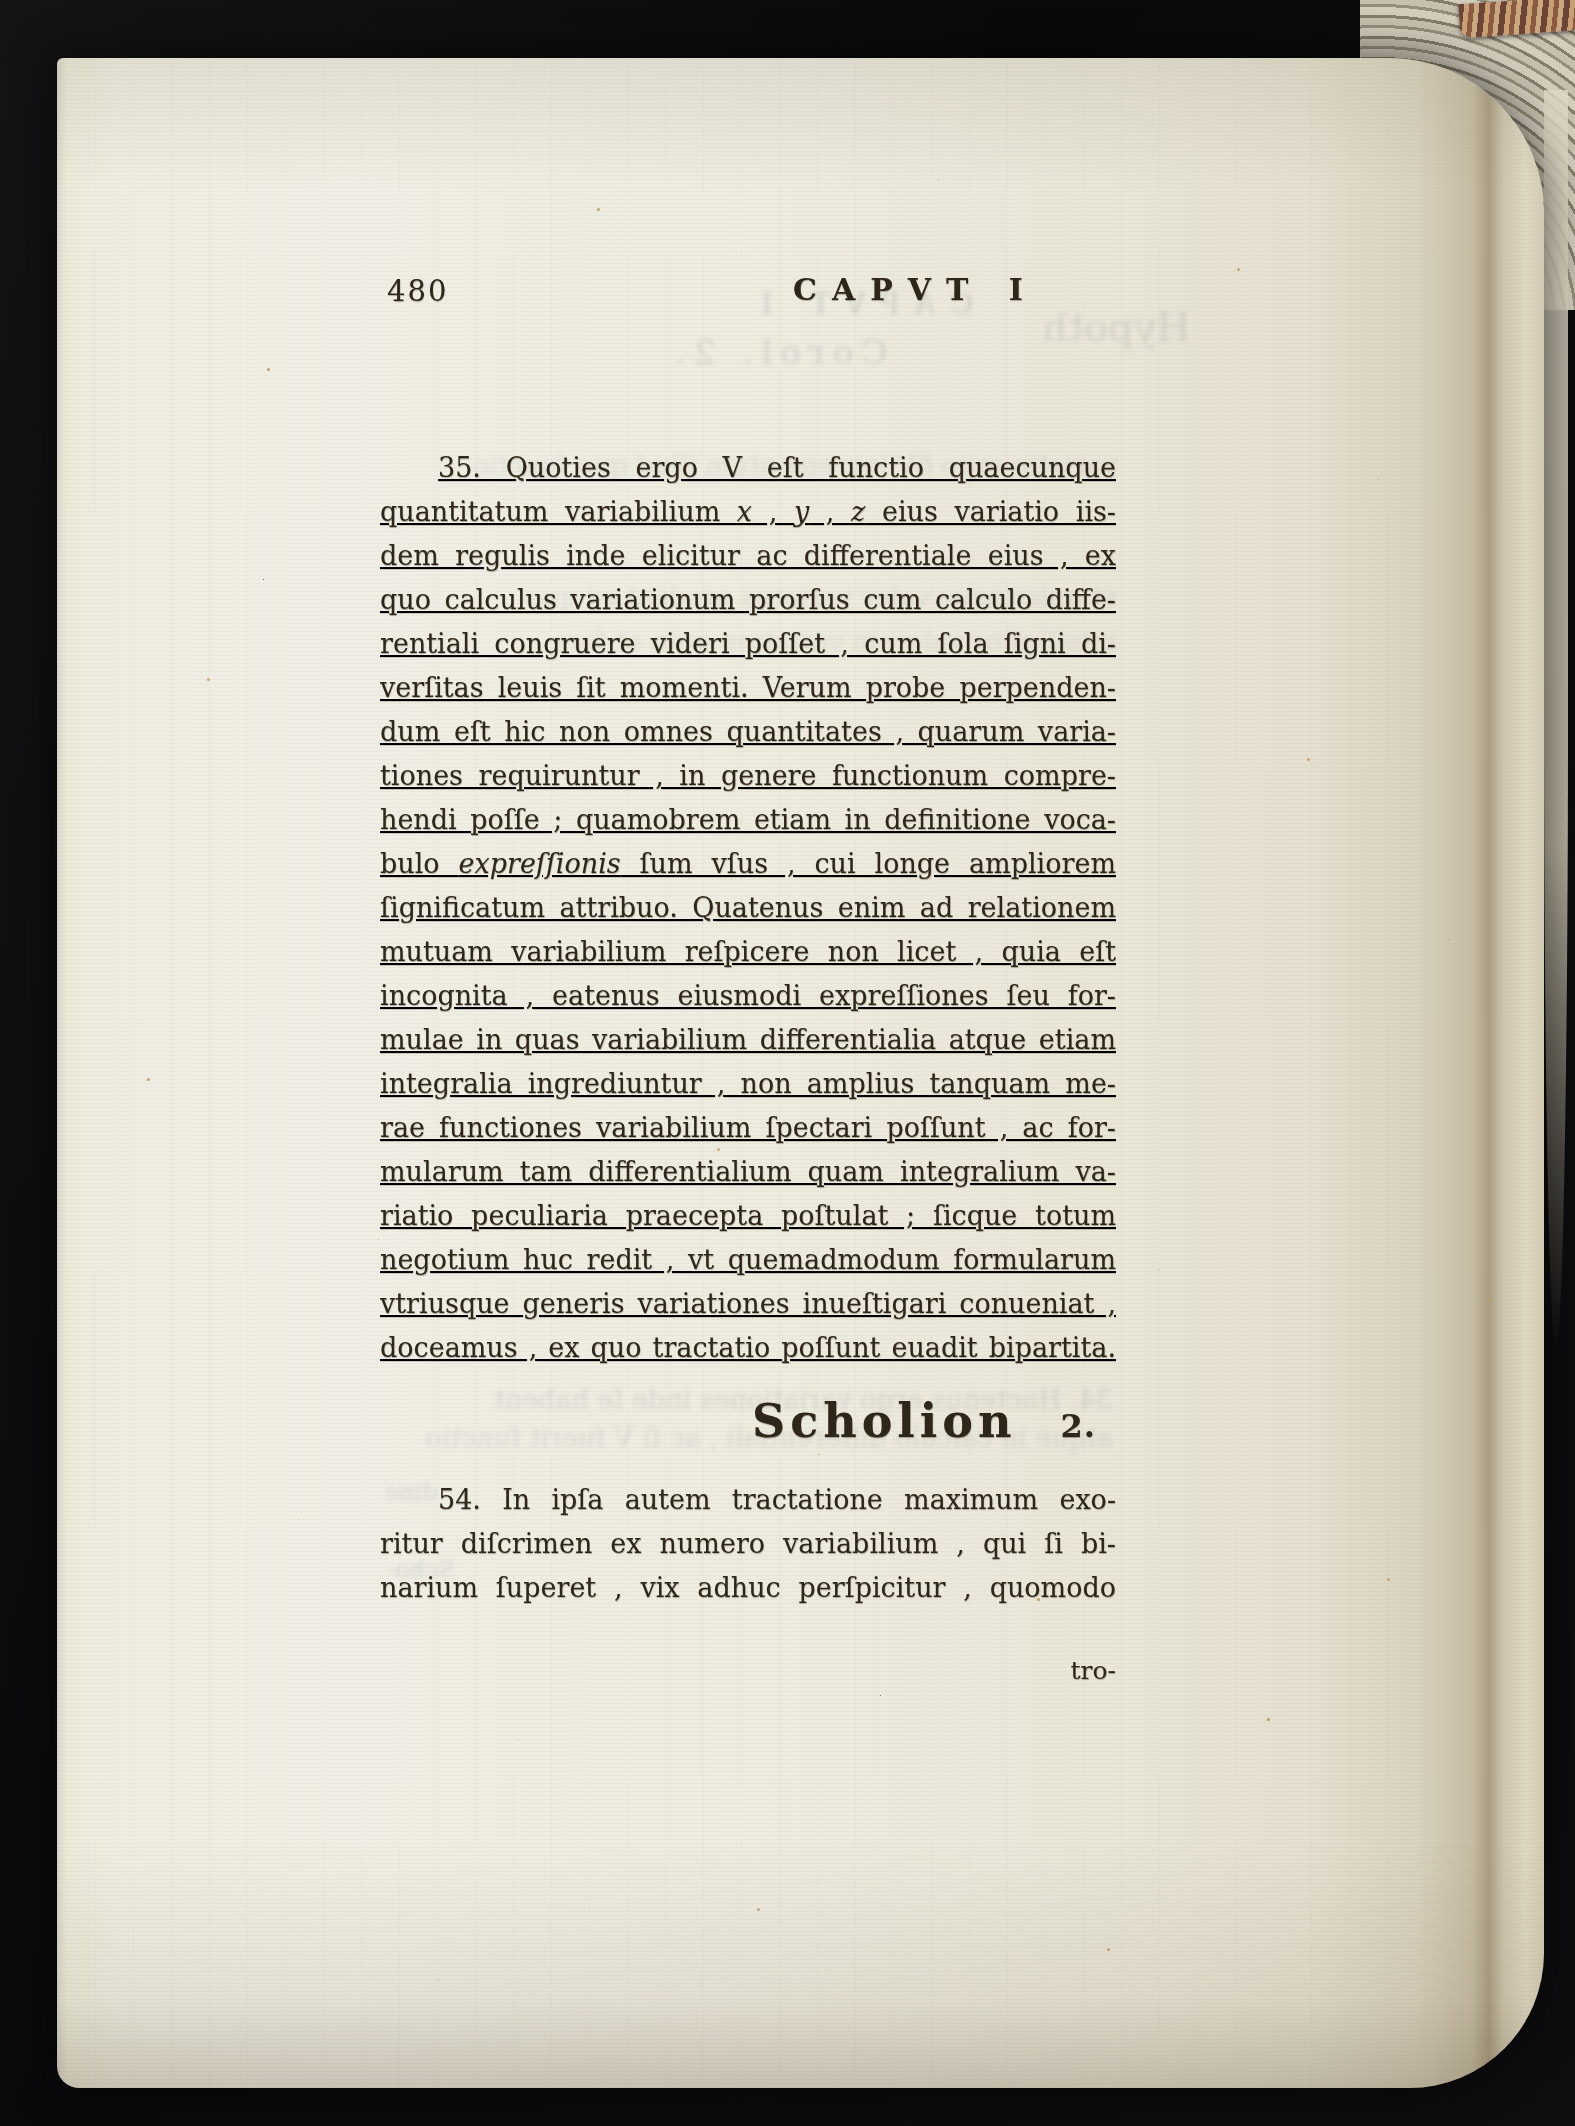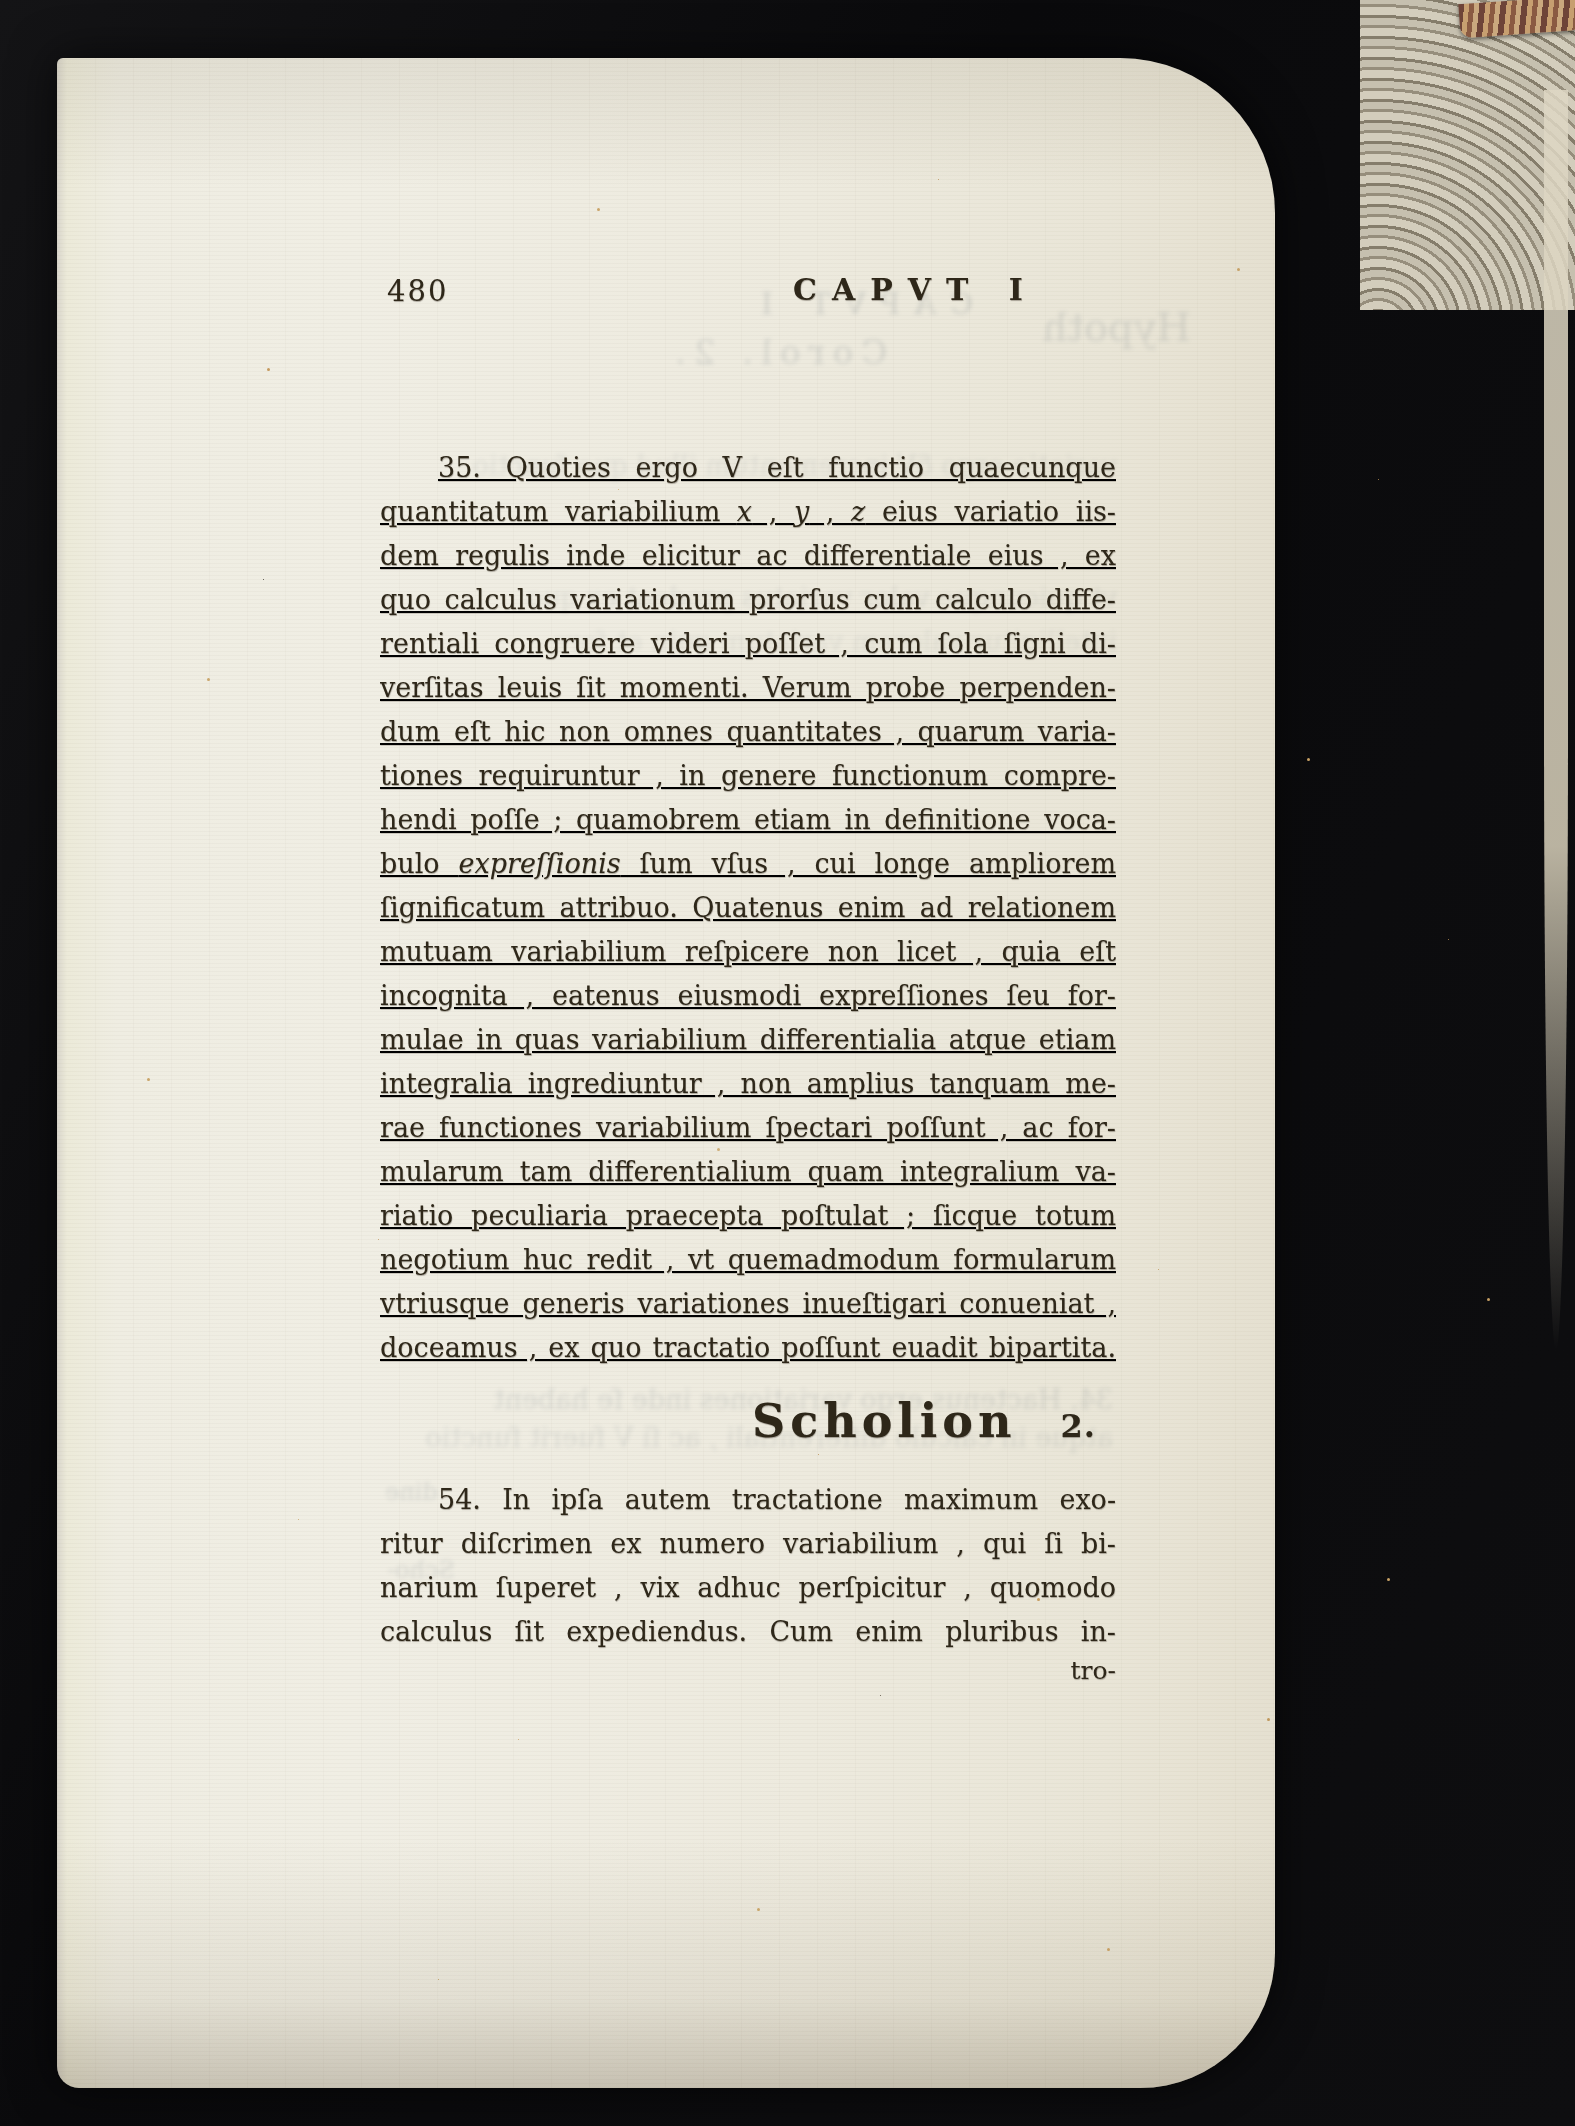--- a/index.html
+++ b/index.html
@@ -25,21 +25,21 @@
     box-shadow:0 2px 4px rgba(0,0,0,.5);
   }
   .edge-sliver{
     position:absolute;left:1544px;top:90px;width:24px;height:1260px;z-index:1;
     background:linear-gradient(to bottom,#ded7c4,#d8d0ba 60%,rgba(150,140,115,0));
     border-radius:0 0 60% 60%;
     opacity:.85;
   }
   
   .page{
-    position:absolute;left:57px;top:58px;width:1218px;height:2030px;z-index:2;
+    position:absolute;left:57px;top:58px;width:1487px;height:2030px;z-index:2;
     border-radius:6px 155px 135px 22px;
     background:linear-gradient(to right,
       #d9d6cc 0px,#ecead9 10px,#efede2 60px,#f0eee4 300px,#edeade 750px,
       #e9e5d7 1050px,#e4dfcf 1250px,#d9d2bf 1360px,#c6bda5 1415px,
       #a99e83 1432px,#cdc5ae 1446px,#ded7c2 1468px,#d4cbb4 1487px);
     box-shadow:0 0 46px rgba(0,0,0,.65);
   }
   .page .shade{
     position:absolute;inset:0;border-radius:inherit;pointer-events:none;
     background:linear-gradient(to bottom,
@@ -161,17 +161,16 @@
     </div>
 
   <div class="heading h2 ink">
     <span class="h-word">Scholion</span><span class="h-num">2.</span>
   </div>
 
   <div class="textblock body2">
       <div class="tline">54. In ipſa autem tractatione maximum exo-</div>
       <div class="tline">ritur diſcrimen ex numero variabilium , qui ſi bi-</div>
       <div class="tline">narium ſuperet , vix adhuc perſpicitur , quomodo</div>
-      <div class="tline">calculus ſit expediendus. Cum enim pluribus in-</div>
     </div>
 
   <div class="catchword ink">tro-</div>
 </div>
 
 </body></html>

